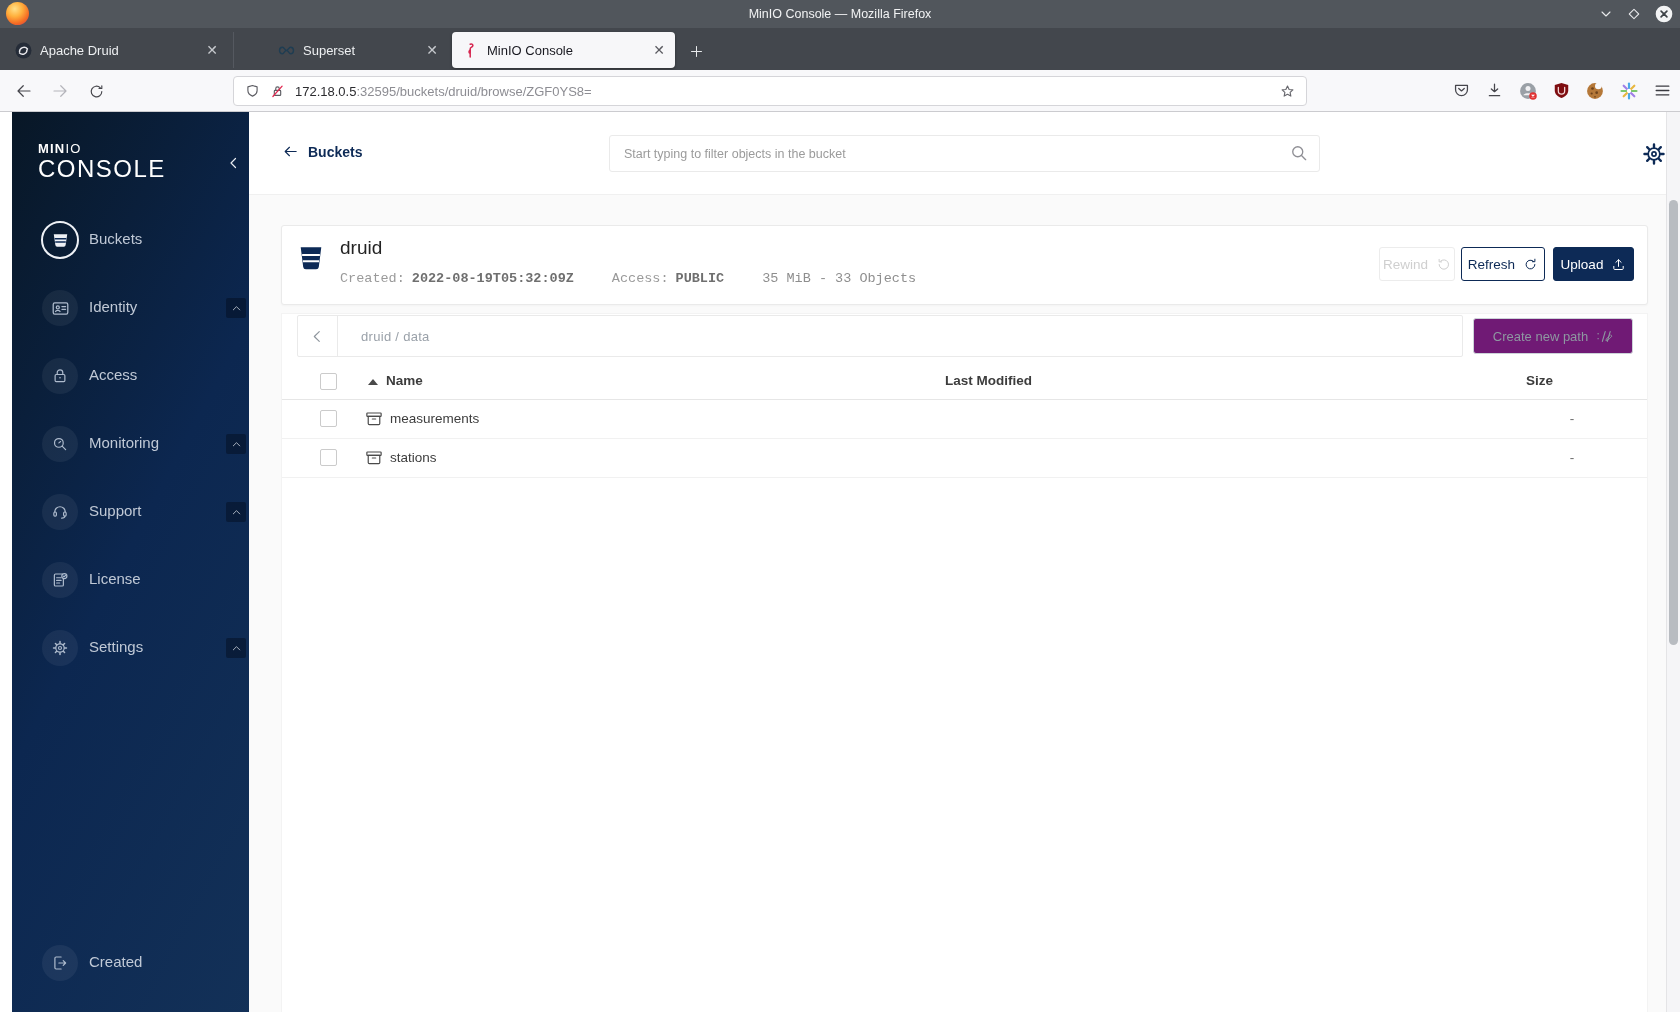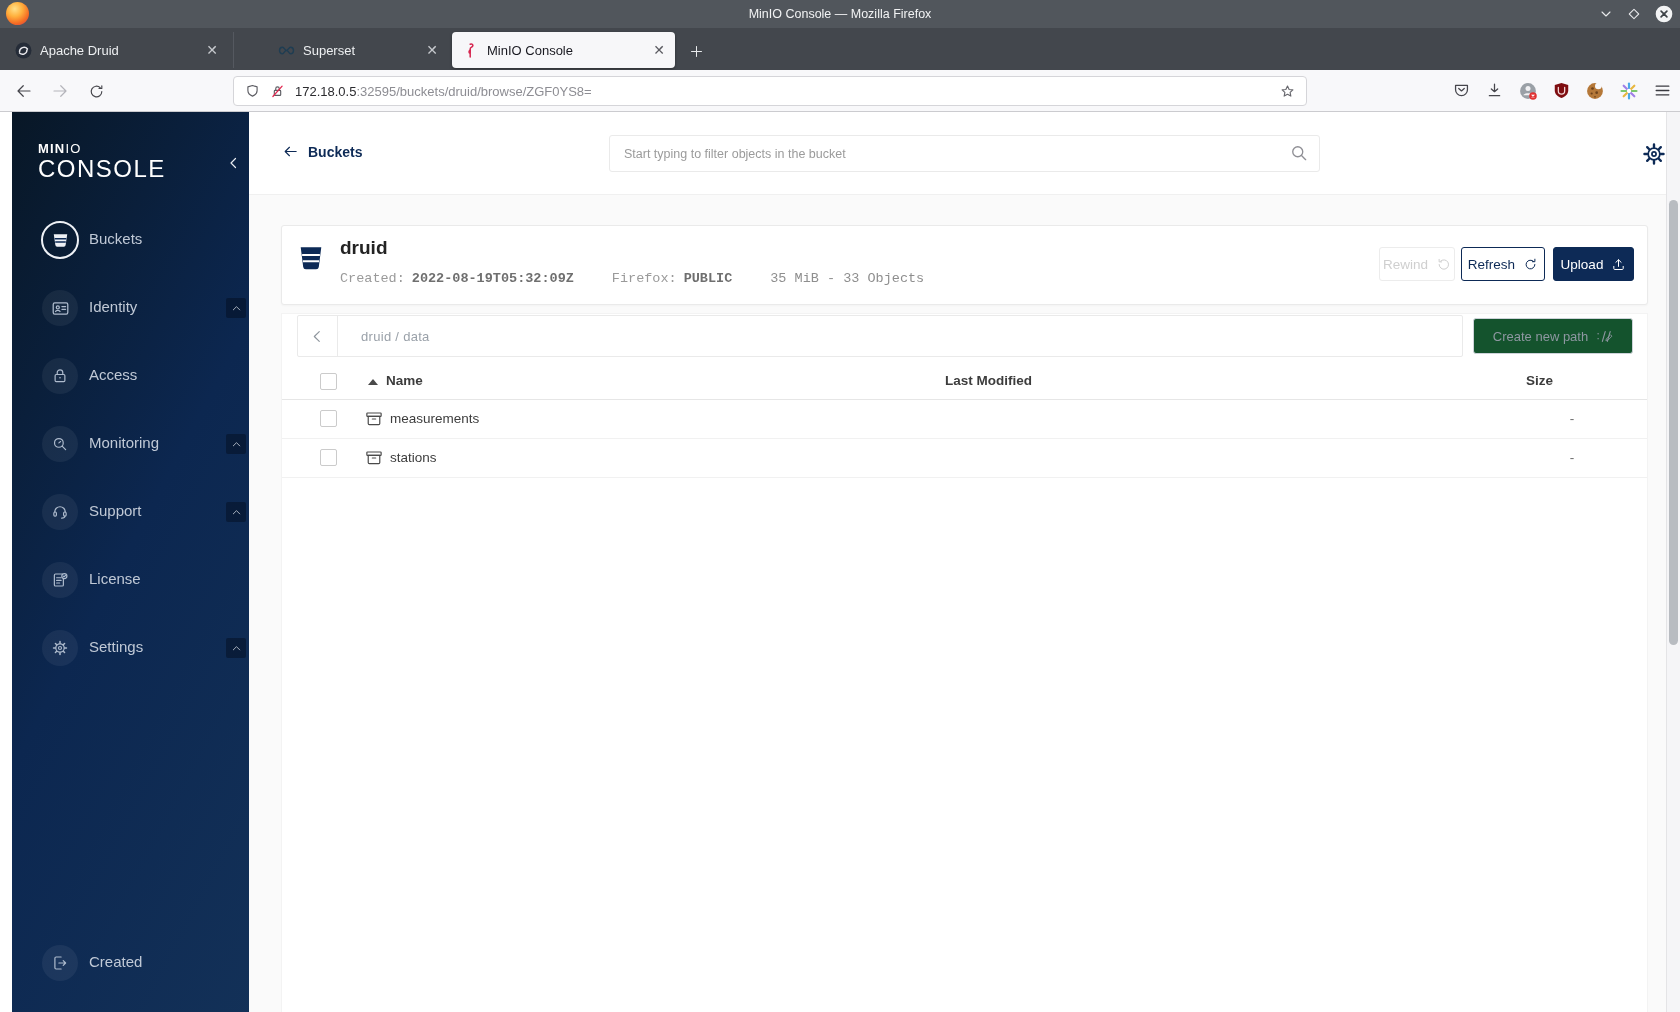--- a/index.html
+++ b/index.html
@@ -71,42 +71,42 @@
   .search-box input { width:100%; height:100%; border:1px solid #eaeaea; border-radius:3px; background:#fff;
                       padding:0 20px 0 14px; font-size:12.5px; color:#444; font-family:"Liberation Sans",sans-serif; outline:none; }
   .search-box input::placeholder { color:#9b9b9b; }
   .search-ic { position:absolute; right:11px; top:8px; color:#8f8f95; }
   .gear-top { position:absolute; left:1392px; top:29px; color:#0d2a56; cursor:pointer; }
 
   
   .bucket-card { position:absolute; left:32px; top:113px; width:1367px; height:80px; background:#fff;
                  border:1px solid #eaeaea; border-radius:3px; box-shadow:0 1px 2px rgba(0,0,0,.03); }
   .bc-icon { position:absolute; left:16px; top:17px; color:#0d2a56; }
-  .bc-title { position:absolute; left:58px; top:11px; font-size:19px; font-weight:700; color:#232323; }
+  .bc-title { position:absolute; left:58px; top:11px; font-size:19px; font-weight:400; color:#232323; }
   .bc-meta { position:absolute; left:58px; top:45px; font-size:13.5px; color:#9a9a9a; display:flex; align-items:flex-start;font-family:Liberation Mono, monospace; }
   .bc-meta b { color:#6f6f6f; font-weight:700; }
   .bc-meta .m-lab { margin-right:7px; }
   .bc-meta .m-gap { width:38px; }
   .bc-meta .m-sum { color:#8e8e8e; }
   .btn { position:absolute; top:21px; height:34px; border-radius:3px; font-size:13.5px;
          display:flex; align-items:center; justify-content:center; gap:8px; cursor:pointer; background:#fff; }
   .btn-rewind  { left:1097px; width:76px; color:#cfcfcf; border:1px solid #ececec; cursor:default; }
   .btn-refresh { left:1179px; width:84px; color:#0d2a56; border:1px solid #0d2a56; }
   .btn-upload  { left:1271px; width:81px; color:#fff; background:#0d2a56; border:1px solid #0d2a56; }
 
   
   .browser-panel { position:absolute; left:32px; top:201px; width:1367px; bottom:0; background:#fff;
                    border:1px solid #f3f3f3; border-bottom:none; }
   .path-row { position:absolute; left:15px; top:1px; width:1166px; height:42px; border:1px solid #eaeaea;
               border-radius:2px; background:#fff; display:flex; align-items:center; }
   .path-back { width:40px; height:100%; border-right:1px solid #eaeaea; display:flex; align-items:center;
                justify-content:center; color:#8d949c; cursor:pointer; flex:none; }
   .path-crumb { margin-left:23px; font-size:13px; color:#9aa1a9; letter-spacing:.3px; }
   .create-path { position:absolute; left:1191px; top:4px; width:160px; height:36px; border:1px solid #cdd3d9;
-                 border-radius:3px; background:#14532d; color:#8e97a1; font-size:13px; display:flex;
+                 border-radius:3px; background:#701a75; color:#8e97a1; font-size:13px; display:flex;
                  align-items:center; justify-content:center; gap:8px; cursor:pointer; }
 
   .thead { position:absolute; left:0; top:50px; width:100%; height:36px; border-bottom:1px solid #e6e6e6; }
   .th { position:absolute; top:9px; font-size:13.5px; font-weight:700; color:#3c3c3c; }
   .sort-arrow { position:absolute; left:86px; top:15px; width:0; height:0;
                 border-left:5px solid transparent; border-right:5px solid transparent; border-bottom:6px solid #4a4a4a; }
   .trow { position:absolute; left:0; width:100%; height:39px; border-bottom:1px solid #f1f1f1; cursor:pointer; }
   .trow.r0 { top:86px; } .trow.r1 { top:125px; }
   .cell-name { position:absolute; left:108px; top:11px; font-size:13.5px; color:#3d3d3d; }
   .cell-size { position:absolute; left:1280px; top:11px; width:20px; text-align:center; font-size:13.5px; color:#6b6b6b; }
@@ -421,21 +421,21 @@
           <svg width="26" height="30" viewBox="0 0 24 26">
             <path d="M2.5 3h19l-2.3 18.2a2.5 2.5 0 0 1-2.5 2.2H7.3a2.5 2.5 0 0 1-2.5-2.2Z" fill="#0d2a56"></path>
             <path d="M3.8 10.2h16.4M4.6 16h14.8" stroke="#fff" stroke-width="2"></path>
           </svg>
         </span>
       <div class="bc-title">druid</div>
       <div class="bc-meta">
         <span class="m-lab">Created:</span>
         <b>2022-08-19T05:32:09Z</b>
         <span class="m-gap"></span>
-        <span class="m-lab">Firefox:</span>
+        <span class="m-lab">Access:</span>
         <b>PUBLIC</b>
         <span class="m-gap"></span>
         <span class="m-sum">35 MiB - 33 Objects</span>
       </div>
       <div class="btn btn-rewind">
         <span>Rewind</span>
         <svg class="ic" width="15" height="15" viewBox="0 0 24 24">
             <path d="M5 12a7.5 7.5 0 1 0 2.2-5.3"></path>
             <path d="M5 3.8v4h4"></path>
           </svg>

